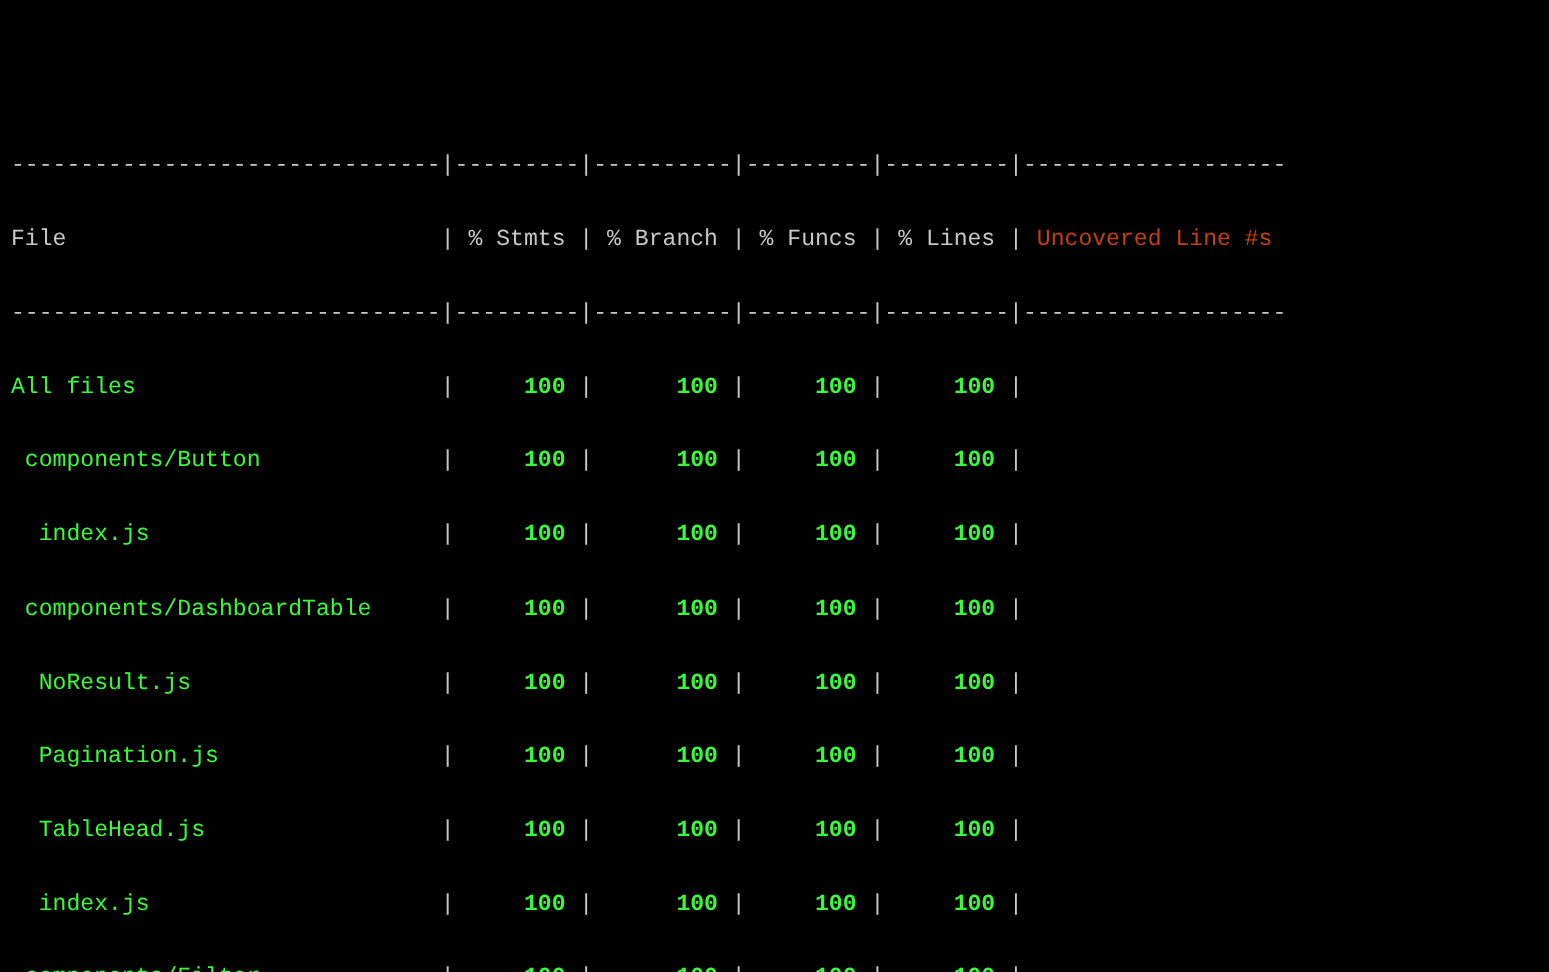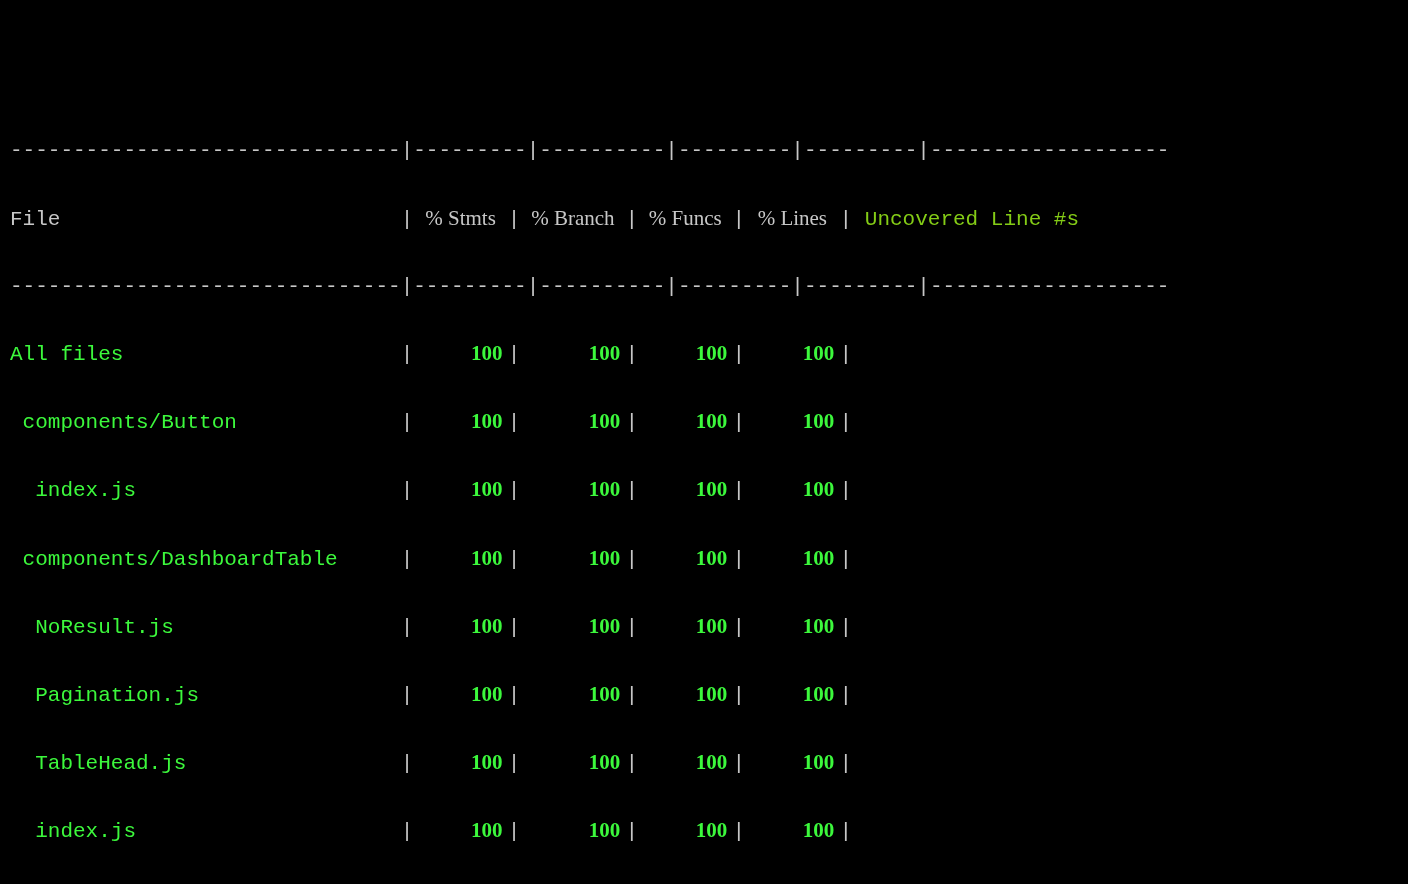--- a/index.html
+++ b/index.html
@@ -26,30 +26,29 @@
       font-weight: 400;
     }
     .file-cell.header { color: #c7c7c7; font-weight: normal; }
     .sep { color: #c7c7c7; font-weight: normal; }
     .num-cell {
       display: inline-block;
       width: 9ch;
       text-align: right;
       color: #3cf83c;
       font-weight: 600;
-      font-family: Liberation Serif, serif;
     }
     .num-cell.header {
       color: #c7c7c7;
       font-weight: normal;
       text-align: center;
     }
     .uncov-cell {
       display: inline-block;
-      color: #84cc16;
+      color: #c2410c;
       font-weight: normal;
     }
   </style>
 </head>
 <body>
 
 
 
 <div id="coverage"><span class="row gray">-------------------------------|---------|----------|---------|---------|-------------------</span>
 <span class="row"><span class="file-cell header">File                           </span><span class="sep">|</span><span class="num-cell header" style="width:9ch"> % Stmts </span><span class="sep">|</span><span class="num-cell header" style="width:10ch"> % Branch </span><span class="sep">|</span><span class="num-cell header" style="width:9ch"> % Funcs </span><span class="sep">|</span><span class="num-cell header" style="width:9ch"> % Lines </span><span class="sep">|</span><span class="uncov-cell"> Uncovered Line #s</span></span>

